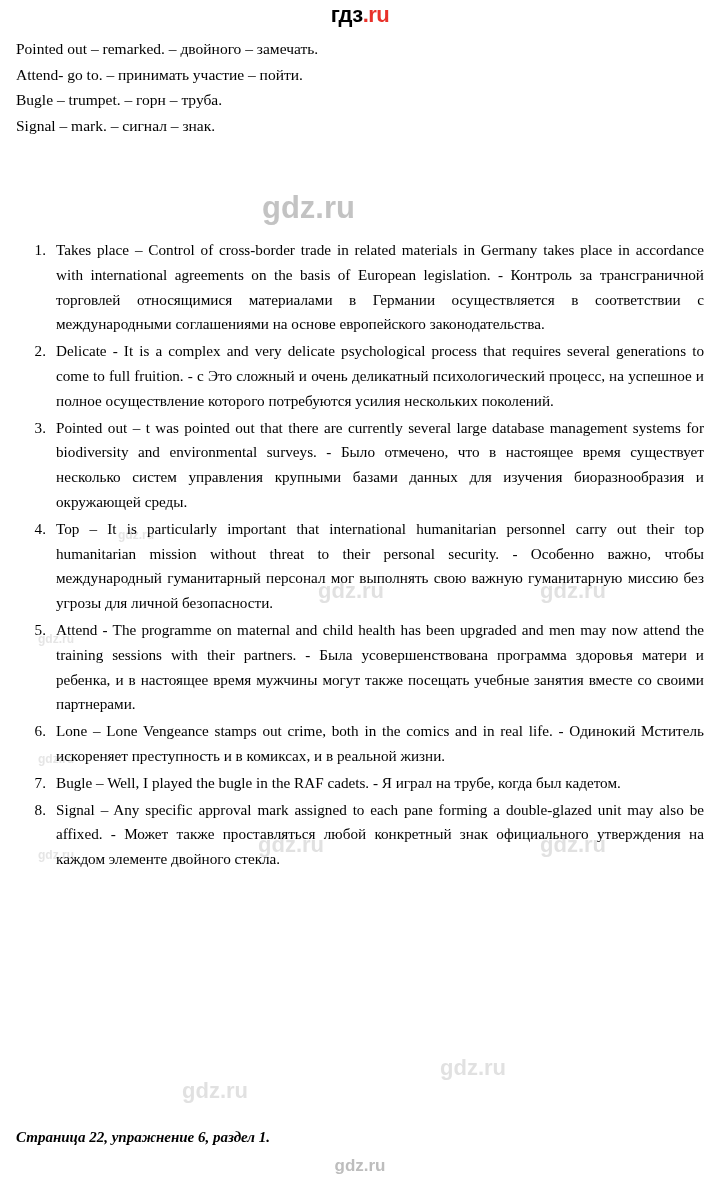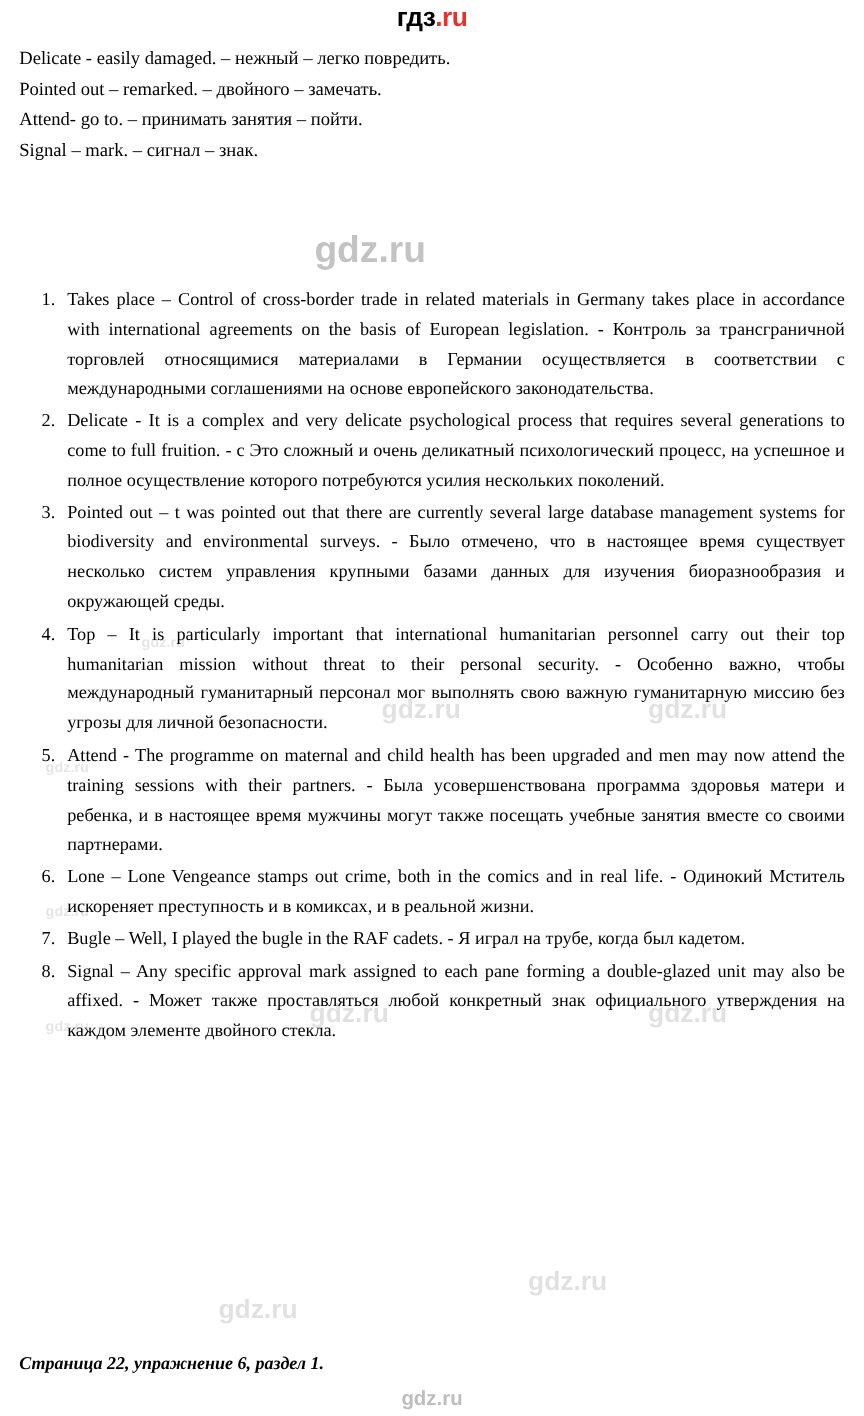--- a/index.html
+++ b/index.html
@@ -121,23 +121,23 @@
   <div class="wm mid" style="left:540px; top:578px;">gdz.ru</div>
   <div class="wm small" style="left:38px; top:632px;">gdz.ru</div>
   <div class="wm small" style="left:38px; top:752px;">gdz.ru</div>
   <div class="wm small" style="left:38px; top:848px;">gdz.ru</div>
   <div class="wm mid" style="left:258px; top:832px;">gdz.ru</div>
   <div class="wm mid" style="left:540px; top:832px;">gdz.ru</div>
   <div class="wm mid" style="left:182px; top:1078px;">gdz.ru</div>
   <div class="wm mid" style="left:440px; top:1055px;">gdz.ru</div>
 
   <div class="vocab">
-    <div>Delicate - easily damaged. – нежный – легко повредить.</div>
     <div>Pointed out – remarked. – двойного – замечать.</div>
-    <div>Attend- go to. – принимать занятия – пойти.</div>
+    <div>Attend- go to. – принимать участие – пойти.</div>
+    <div>Bugle – trumpet. – горн – труба.</div>
     <div>Signal – mark. – сигнал – знак.</div>
   </div>
 
   <div class="list">
     <div class="item">
       <div class="num">1.</div>
       <div class="body">Takes place – Control of cross-border trade in related materials in Germany takes place in accordance with international agreements on the basis of European legislation. - Контроль за трансграничной торговлей относящимися материалами в Германии осуществляется в соответствии с международными соглашениями на основе европейского законодательства.</div>
     </div>
     <div class="item">
       <div class="num">2.</div>

